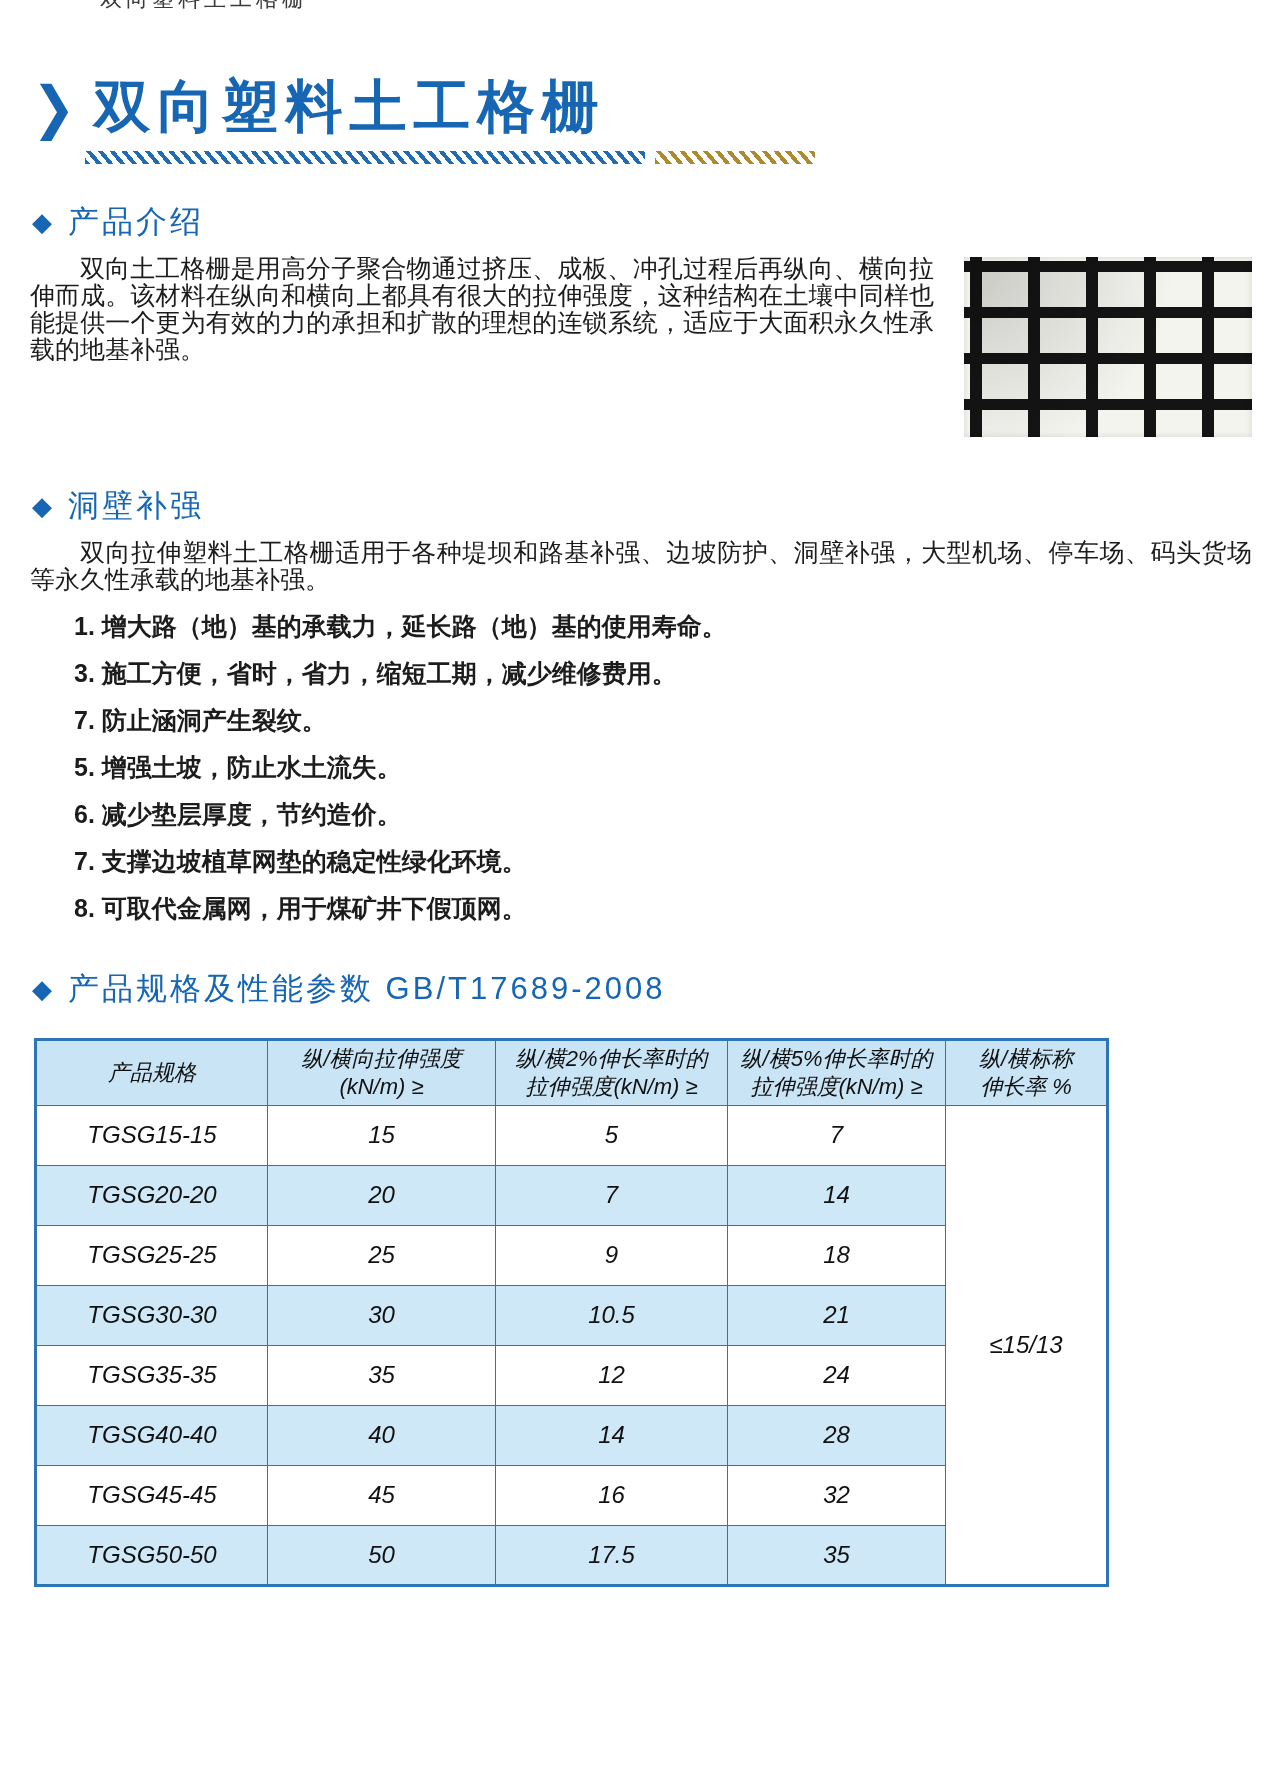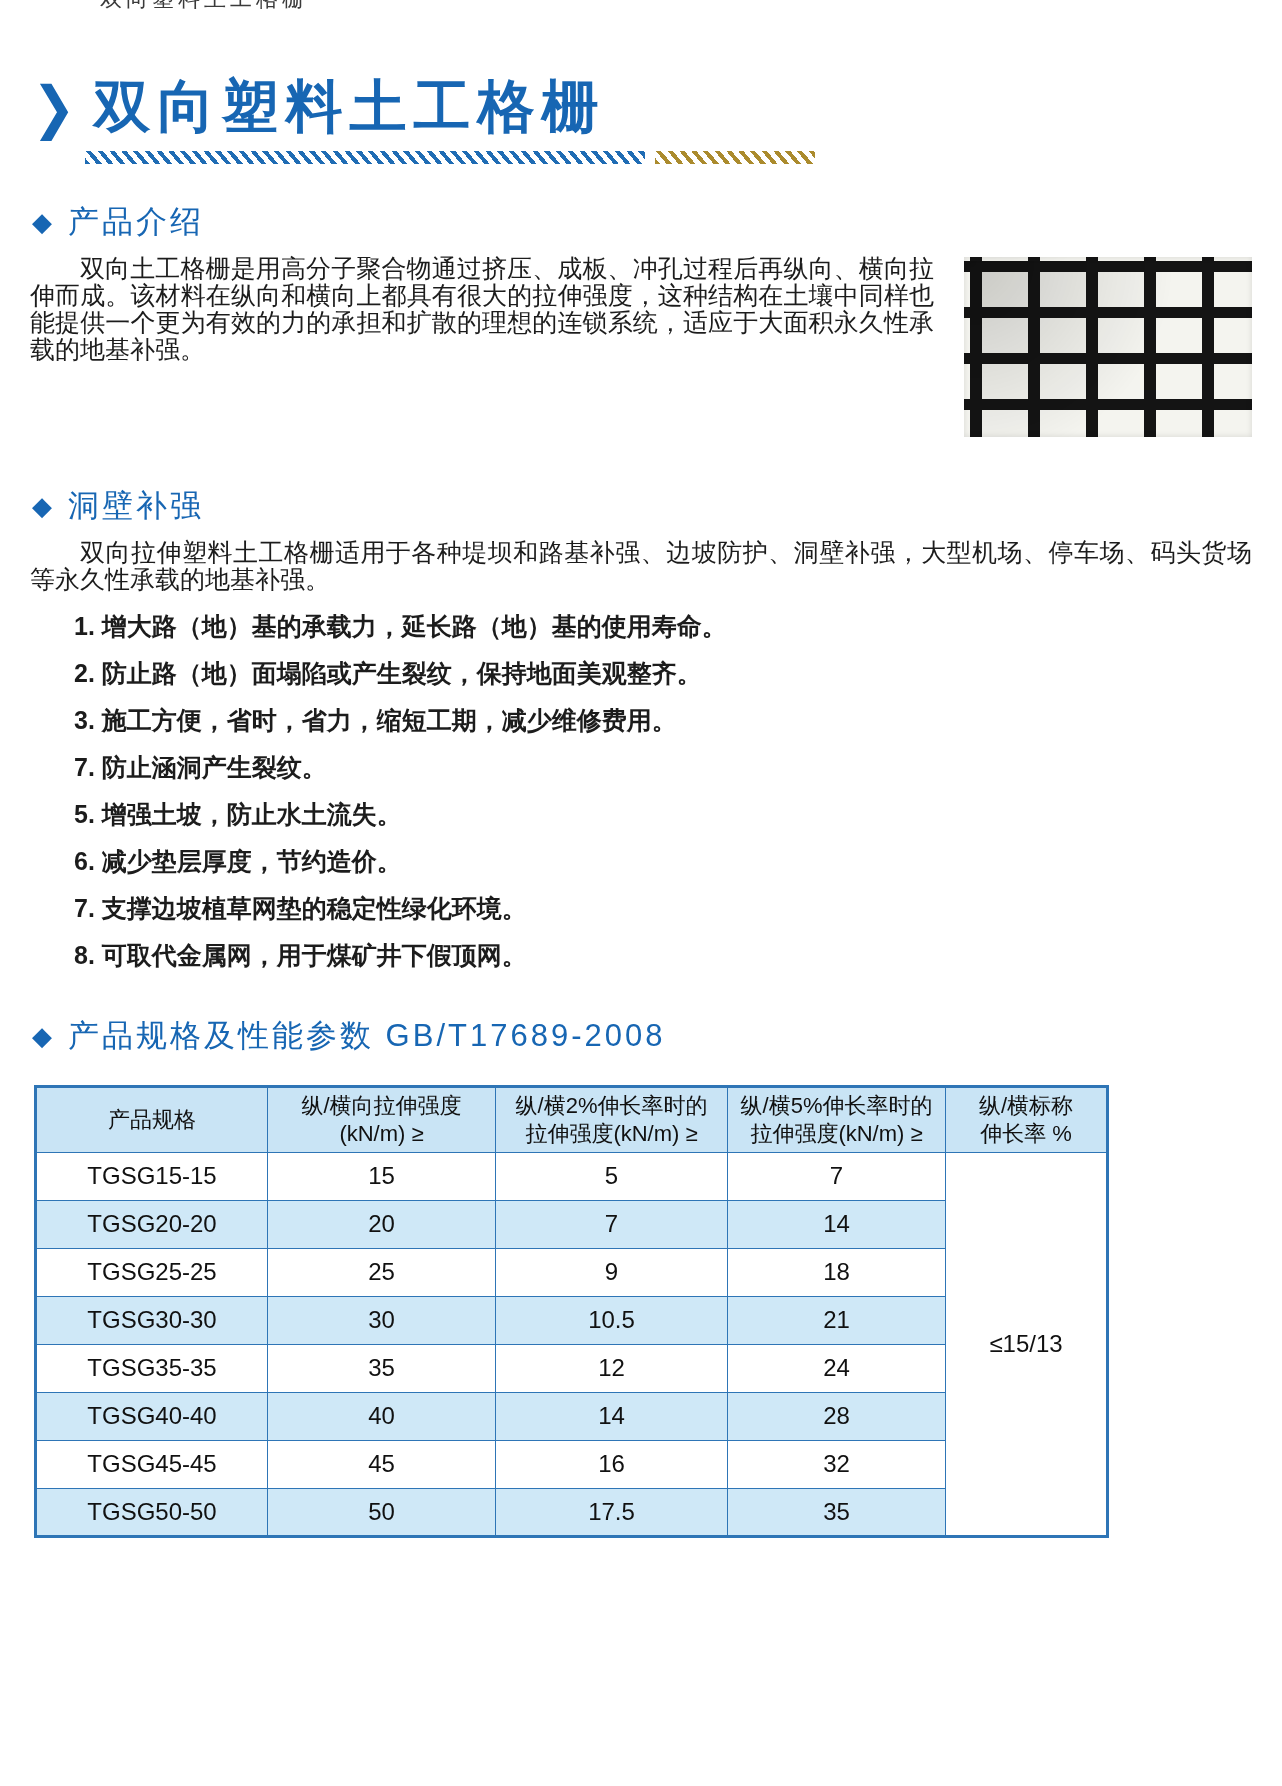--- a/index.html
+++ b/index.html
@@ -125,38 +125,39 @@
     color: #1c1c1c;
     font-weight: bold;
   }
 
   
   .spec-table {
     border-collapse: collapse;
     margin: 28px 12px 0 4px;
     width: 1072px;
     table-layout: fixed;
+    font-style: italic;
   }
   .spec-table th, .spec-table td {
     border: 1px solid #2e75b6;
     text-align: center;
     vertical-align: middle;
     color: #111;
   }
   .spec-table { border: 3px solid #2e75b6; }
   .spec-table th {
     height: 66px;
     font-size: 22px;
     font-weight: normal;
     white-space: pre-line;
     background: #c9e4f5;
     line-height: 28px;
   }
   .spec-table td {
-    height: 48px;
+    height: 60px;
     font-size: 24px;
     background: #ffffff;
   }
   .spec-table tbody tr:nth-child(even) td { background: #cfe8f7; }
   .spec-table td.merged {
     background: #ffffff !important;
     font-size: 24px;
   }
   .col1 { width: 232px; }
   .col2 { width: 228px; }
@@ -195,21 +196,20 @@
 
   <div class="sec-head">
     <span class="diamond">◆</span>
     <h2>洞壁补强</h2>
   </div>
 
   <p class="para">双向拉伸塑料土工格栅适用于各种堤坝和路基补强、边坡防护、洞壁补强，大型机场、停车场、码头货场等永久性承载的地基补强。</p>
 
   <ul class="uses-list">
     <li>1. 增大路（地）基的承载力，延长路（地）基的使用寿命。</li>
-    <li>2. 防止路（地）面塌陷或产生裂纹，保持地面美观整齐。</li>
     <li>3. 施工方便，省时，省力，缩短工期，减少维修费用。</li>
     <li>7. 防止涵洞产生裂纹。</li>
     <li>5. 增强土坡，防止水土流失。</li>
     <li>6. 减少垫层厚度，节约造价。</li>
     <li>7. 支撑边坡植草网垫的稳定性绿化环境。</li>
     <li>8. 可取代金属网，用于煤矿井下假顶网。</li>
   </ul>
 
   <div class="sec-head">
     <span class="diamond">◆</span>

